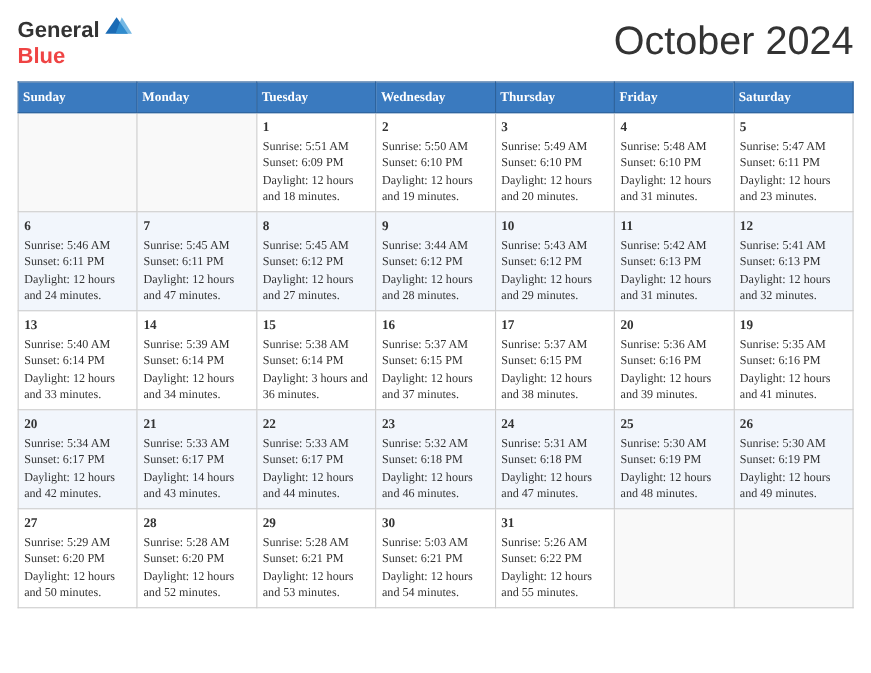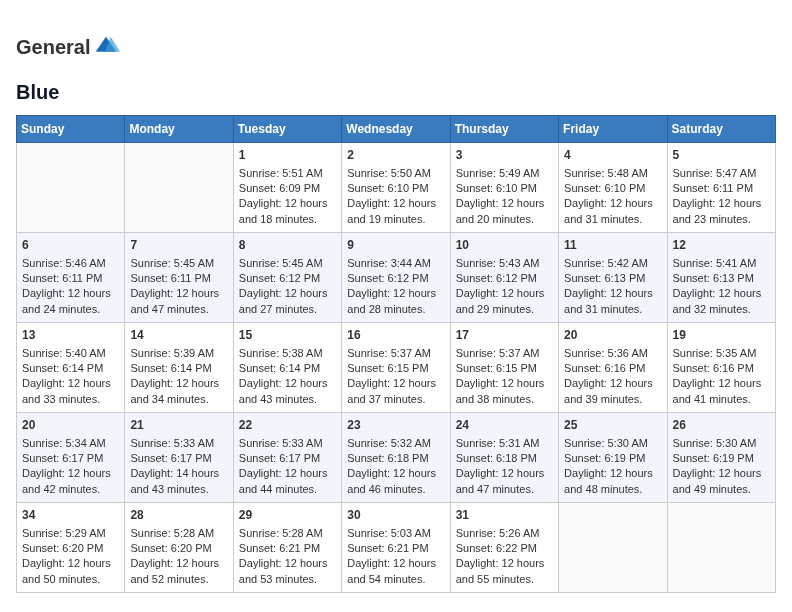--- a/index.html
+++ b/index.html
@@ -17,24 +17,23 @@
       margin-bottom: 12px;
     }
     .logo {
       display: flex;
       align-items: center;
     }
     .logo-text {
       font-size: 20px;
       font-weight: bold;
       line-height: 1.1;
-      margin-top: 20px;
     }
     .logo-general { color: #333; }
-    .logo-blue { color: #0f172a; }
+    .logo-blue { color: #ef4444; }
     .logo-icon {
       width: 28px;
       height: 28px;
       margin-left: 2px;
     }
     .title-block {
       text-align: right;
     }
     .month-title {
       font-size: 36px;
@@ -42,20 +41,21 @@
       color: #333;
     }
     .subtitle {
       font-size: 16px;
       color: #555;
     }
     table {
       width: 100%;
       border-collapse: collapse;
       font-size: 11px;
+      font-family: Liberation Serif, serif;
     }
     thead th {
       background-color: #3a7abf;
       color: #fff;
       padding: 6px 4px;
       text-align: left;
       font-size: 12px;
       font-weight: bold;
       border: 1px solid #2d6199;
     }
@@ -96,20 +96,21 @@
             <polygon points="15,4 26,20 4,20" fill="#1a6bb5"></polygon>
             <polygon points="20,4 30,20 14,20" fill="#3a9ad9" opacity="0.7"></polygon>
           </svg>
       </div>
       <div class="logo-text">
         <span class="logo-blue">Blue</span>
       </div>
     </div>
   </div>
   <div class="title-block">
+    <div class="month-title">October 2024</div>
   </div>
 </div>
 
 <table>
   <thead>
     <tr id="weekday-header">
         <th>Sunday</th>
         <th>Monday</th>
         <th>Tuesday</th>
         <th>Wednesday</th>
@@ -207,21 +208,21 @@
         <td>
           <span class="day-num">14</span>
           <div>Sunrise: 5:39 AM</div>
           <div>Sunset: 6:14 PM</div>
           <div>Daylight: 12 hours and 34 minutes.</div>
         </td>
         <td>
           <span class="day-num">15</span>
           <div>Sunrise: 5:38 AM</div>
           <div>Sunset: 6:14 PM</div>
-          <div>Daylight: 12 hours and 43 minutes.</div>
+          <div>Daylight: 3 hours and 36 minutes.</div>
         </td>
         <td>
           <span class="day-num">16</span>
           <div>Sunrise: 5:37 AM</div>
           <div>Sunset: 6:15 PM</div>
           <div>Daylight: 12 hours and 37 minutes.</div>
         </td>
         <td>
           <span class="day-num">17</span>
           <div>Sunrise: 5:37 AM</div>
@@ -280,21 +281,21 @@
         </td>
         <td>
           <span class="day-num">26</span>
           <div>Sunrise: 5:30 AM</div>
           <div>Sunset: 6:19 PM</div>
           <div>Daylight: 12 hours and 49 minutes.</div>
         </td>
       </tr>
       <tr>
         <td>
-          <span class="day-num">34</span>
+          <span class="day-num">27</span>
           <div>Sunrise: 5:29 AM</div>
           <div>Sunset: 6:20 PM</div>
           <div>Daylight: 12 hours and 50 minutes.</div>
         </td>
         <td>
           <span class="day-num">28</span>
           <div>Sunrise: 5:28 AM</div>
           <div>Sunset: 6:20 PM</div>
           <div>Daylight: 12 hours and 52 minutes.</div>
         </td>

